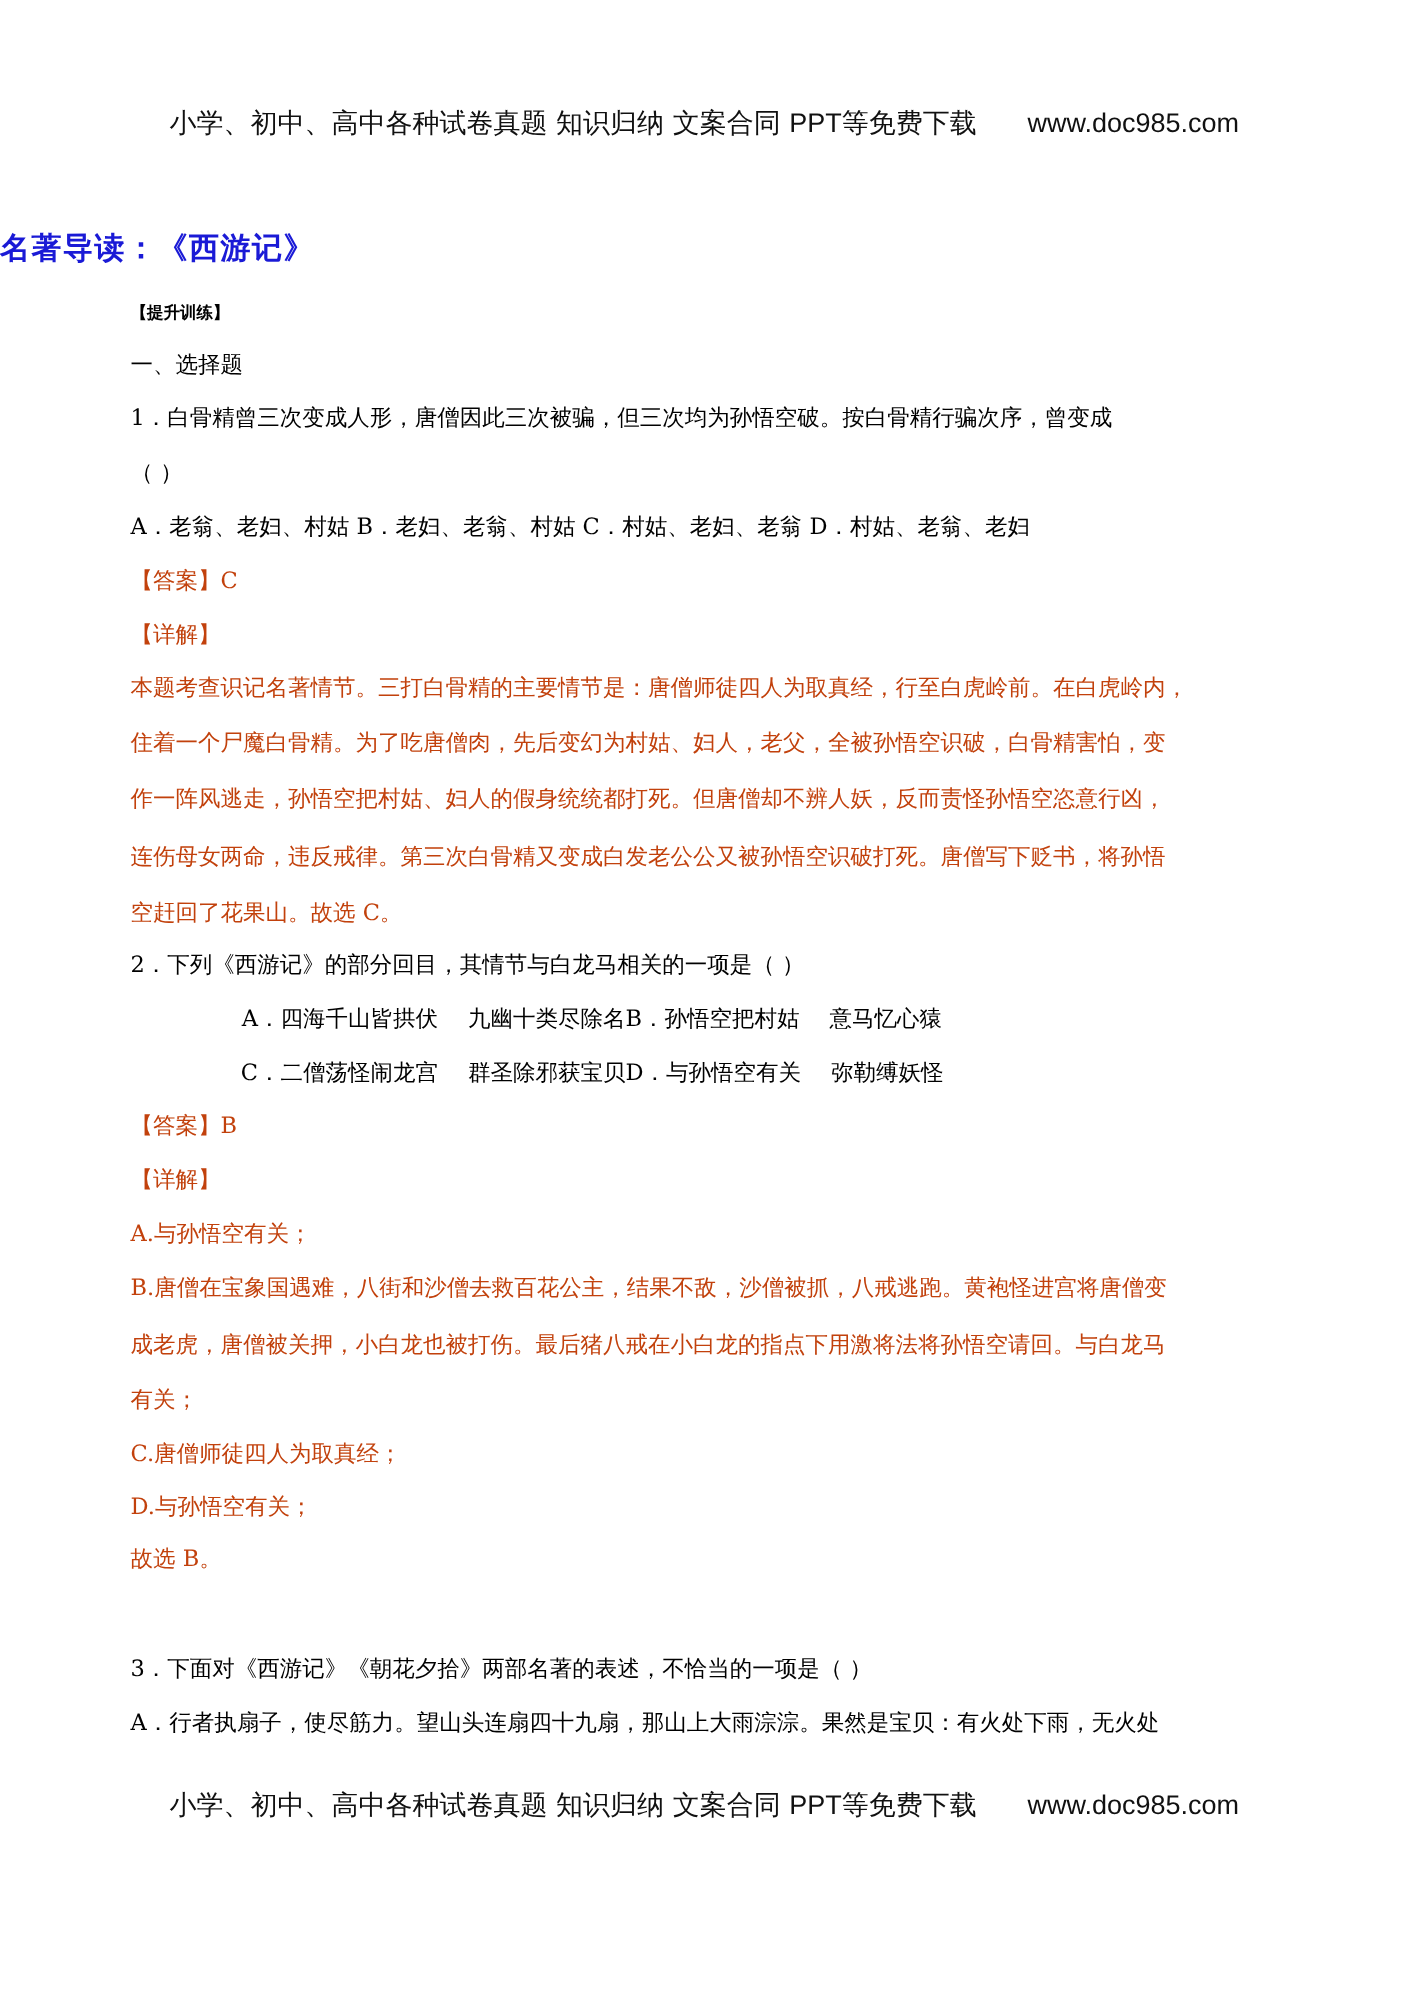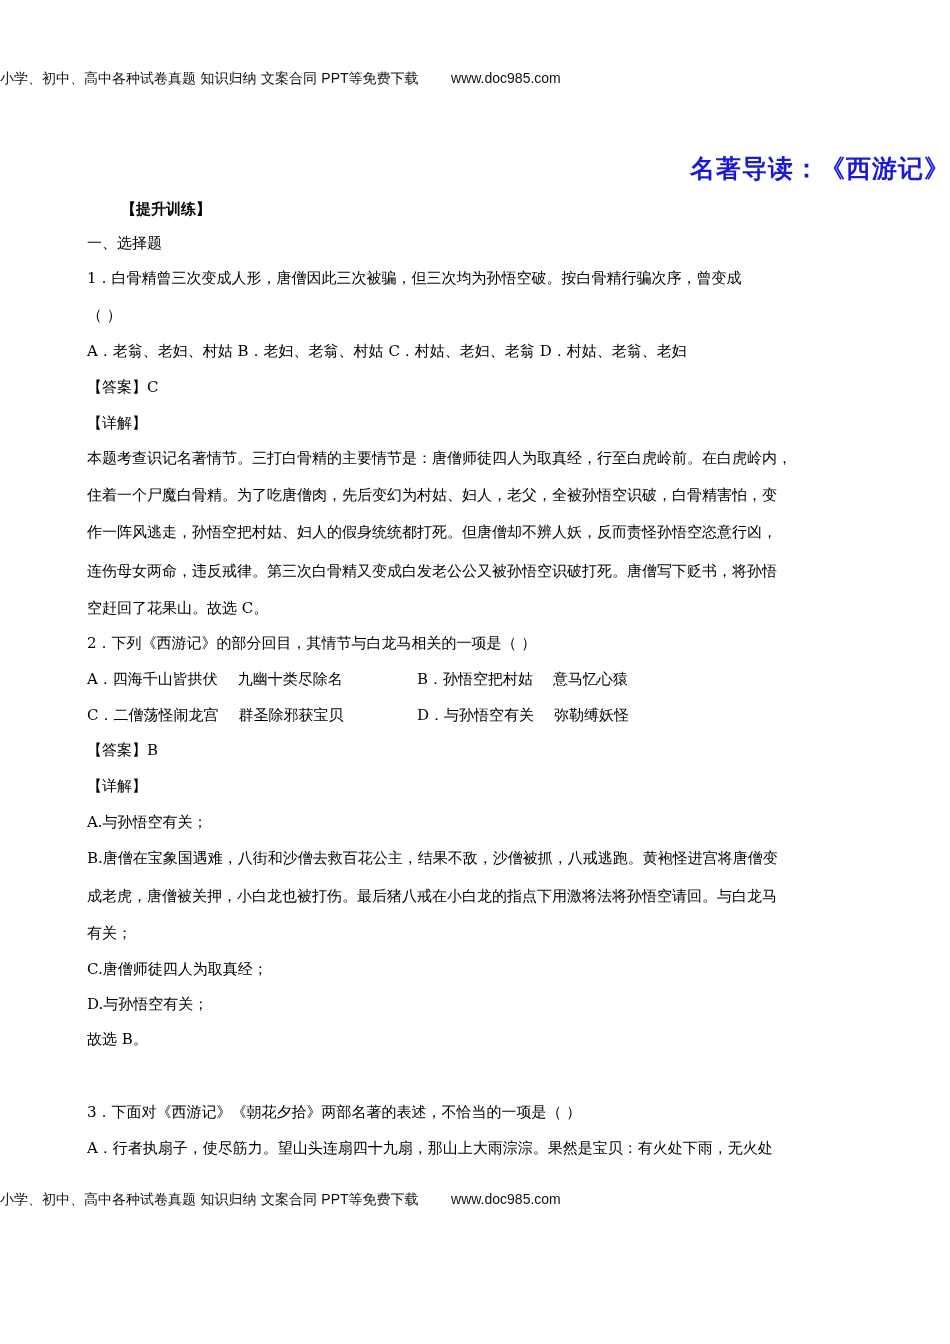--- a/index.html
+++ b/index.html
@@ -1,32 +1,32 @@
 <!DOCTYPE html>
 <html><head>
 <meta charset="utf-8">
 <style>
   html, body { margin: 0; padding: 0; background: #ffffff; }
   body { width: 950px; height: 1344px; position: relative; overflow: hidden;
          font-family: "DejaVu Serif", "Liberation Serif", serif; color: #000; }
-  .header, .footer { position: absolute; left: 0; width: 826px; text-align: left;
-         font-size: 14px; color: #111; white-space: nowrap; }
+  .header, .footer { position: absolute; left: 0; width: 826px; text-align: right;
+         font-size: 18px; color: #111; white-space: nowrap; }
   .header { top: 70px; }
   .footer { top: 1191px; }
   .header .url, .footer .url { font-family: "Liberation Sans", "DejaVu Sans", sans-serif; margin-left: 28px; }
   .header .ppt, .footer .ppt { font-family: "Liberation Sans", "DejaVu Sans", sans-serif; }
-  .title { position: absolute; top: 152px; left: 0; width: 950px; text-align: right;
+  .title { position: absolute; top: 152px; left: 0; width: 950px; text-align: left;
          font-family: Liberation Sans, sans-serif; font-weight: bold;
-         font-size: 25px; color: #1a1ad6; letter-spacing: 1px; }
+         font-size: 20px; color: #1a1ad6; letter-spacing: 1px; }
   .content { position: absolute; left: 87px; top: 0; width: 790px; }
   .line { position: absolute; left: 0; font-size: 15px; white-space: nowrap; line-height: 20px; }
-  .bold { font-weight: bold; font-family: "DejaVu Sans", "Liberation Sans", sans-serif; font-size: 15px; margin-left: 34px; }
-  .red { color: #000000; }
+  .bold { font-weight: bold; font-family: "DejaVu Sans", "Liberation Sans", sans-serif; font-size: 11px; }
+  .red { color: #c2410c; }
   .opt-gap { display: inline-block; width: 20px; }
-  .col { display: inline-block; }
+  .col { display: inline-block; text-align: right; }
 </style>
 </head>
 <body>
 
 <div class="header">
   <span>小学、初中、高中各种试卷真题  知识归纳  文案合同</span>
   <span class="ppt">PPT</span><span>等免费下载</span>
   <span class="url">www.doc985.com</span>
 </div>
 

